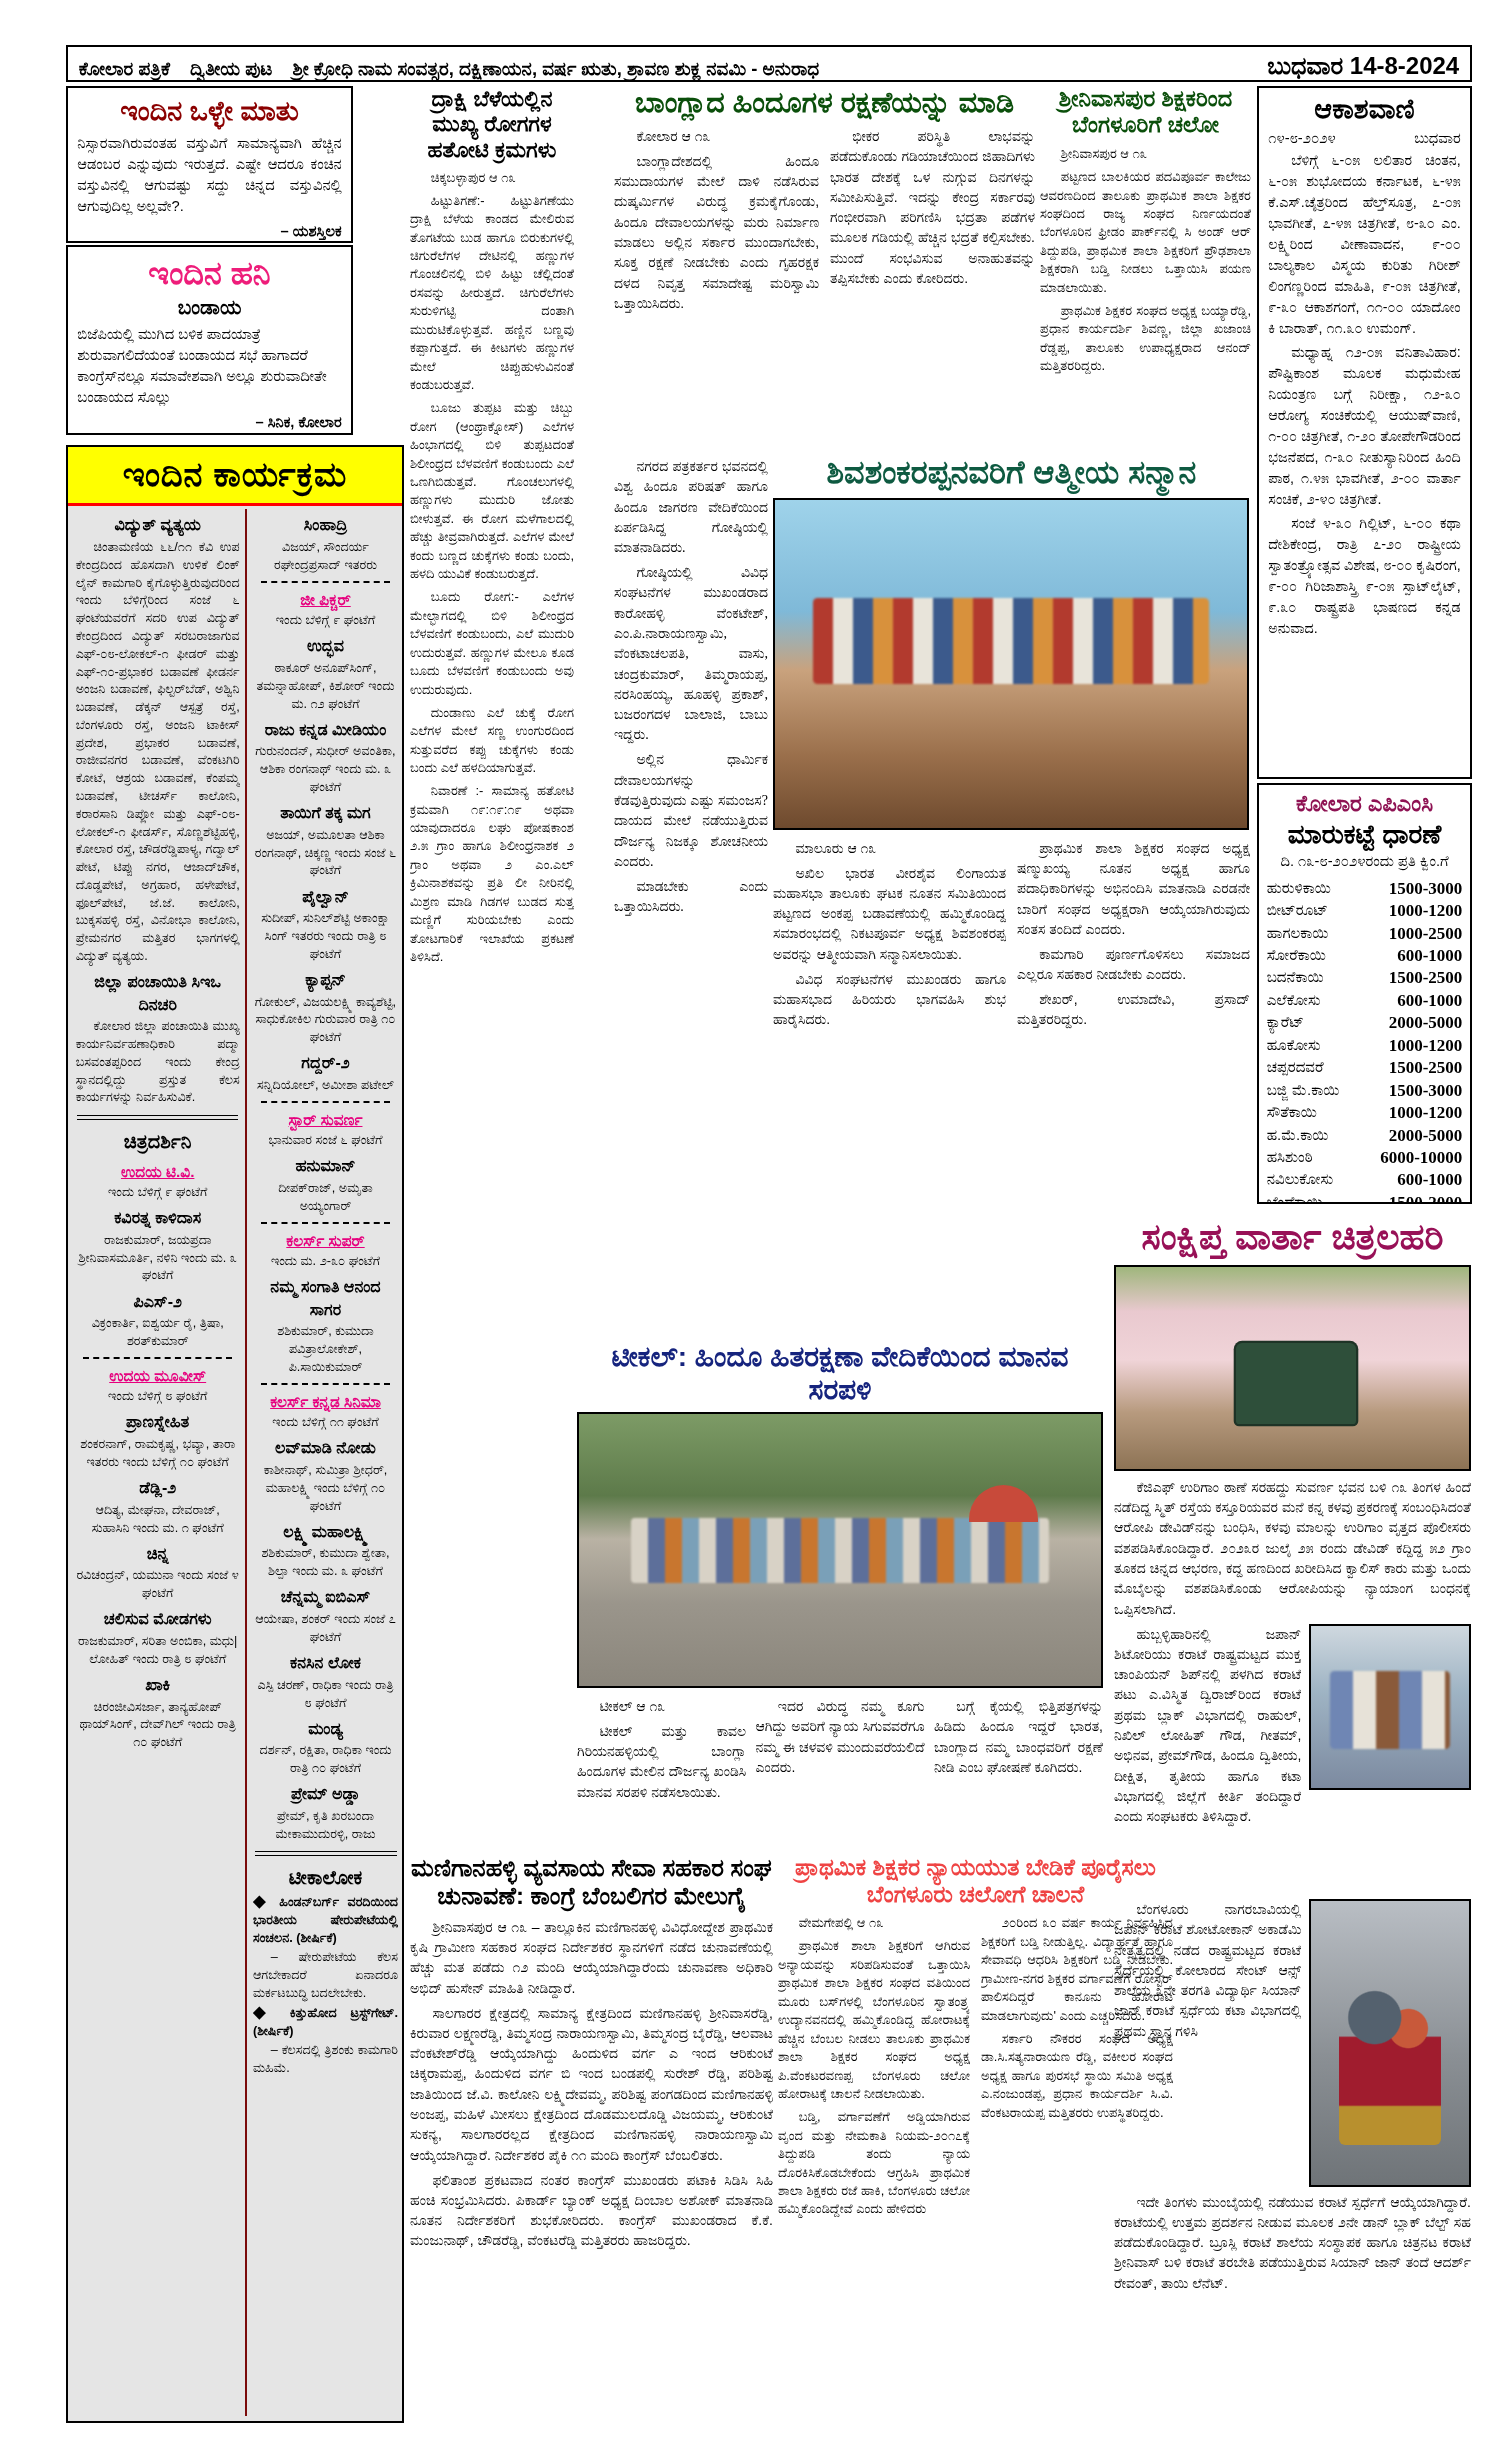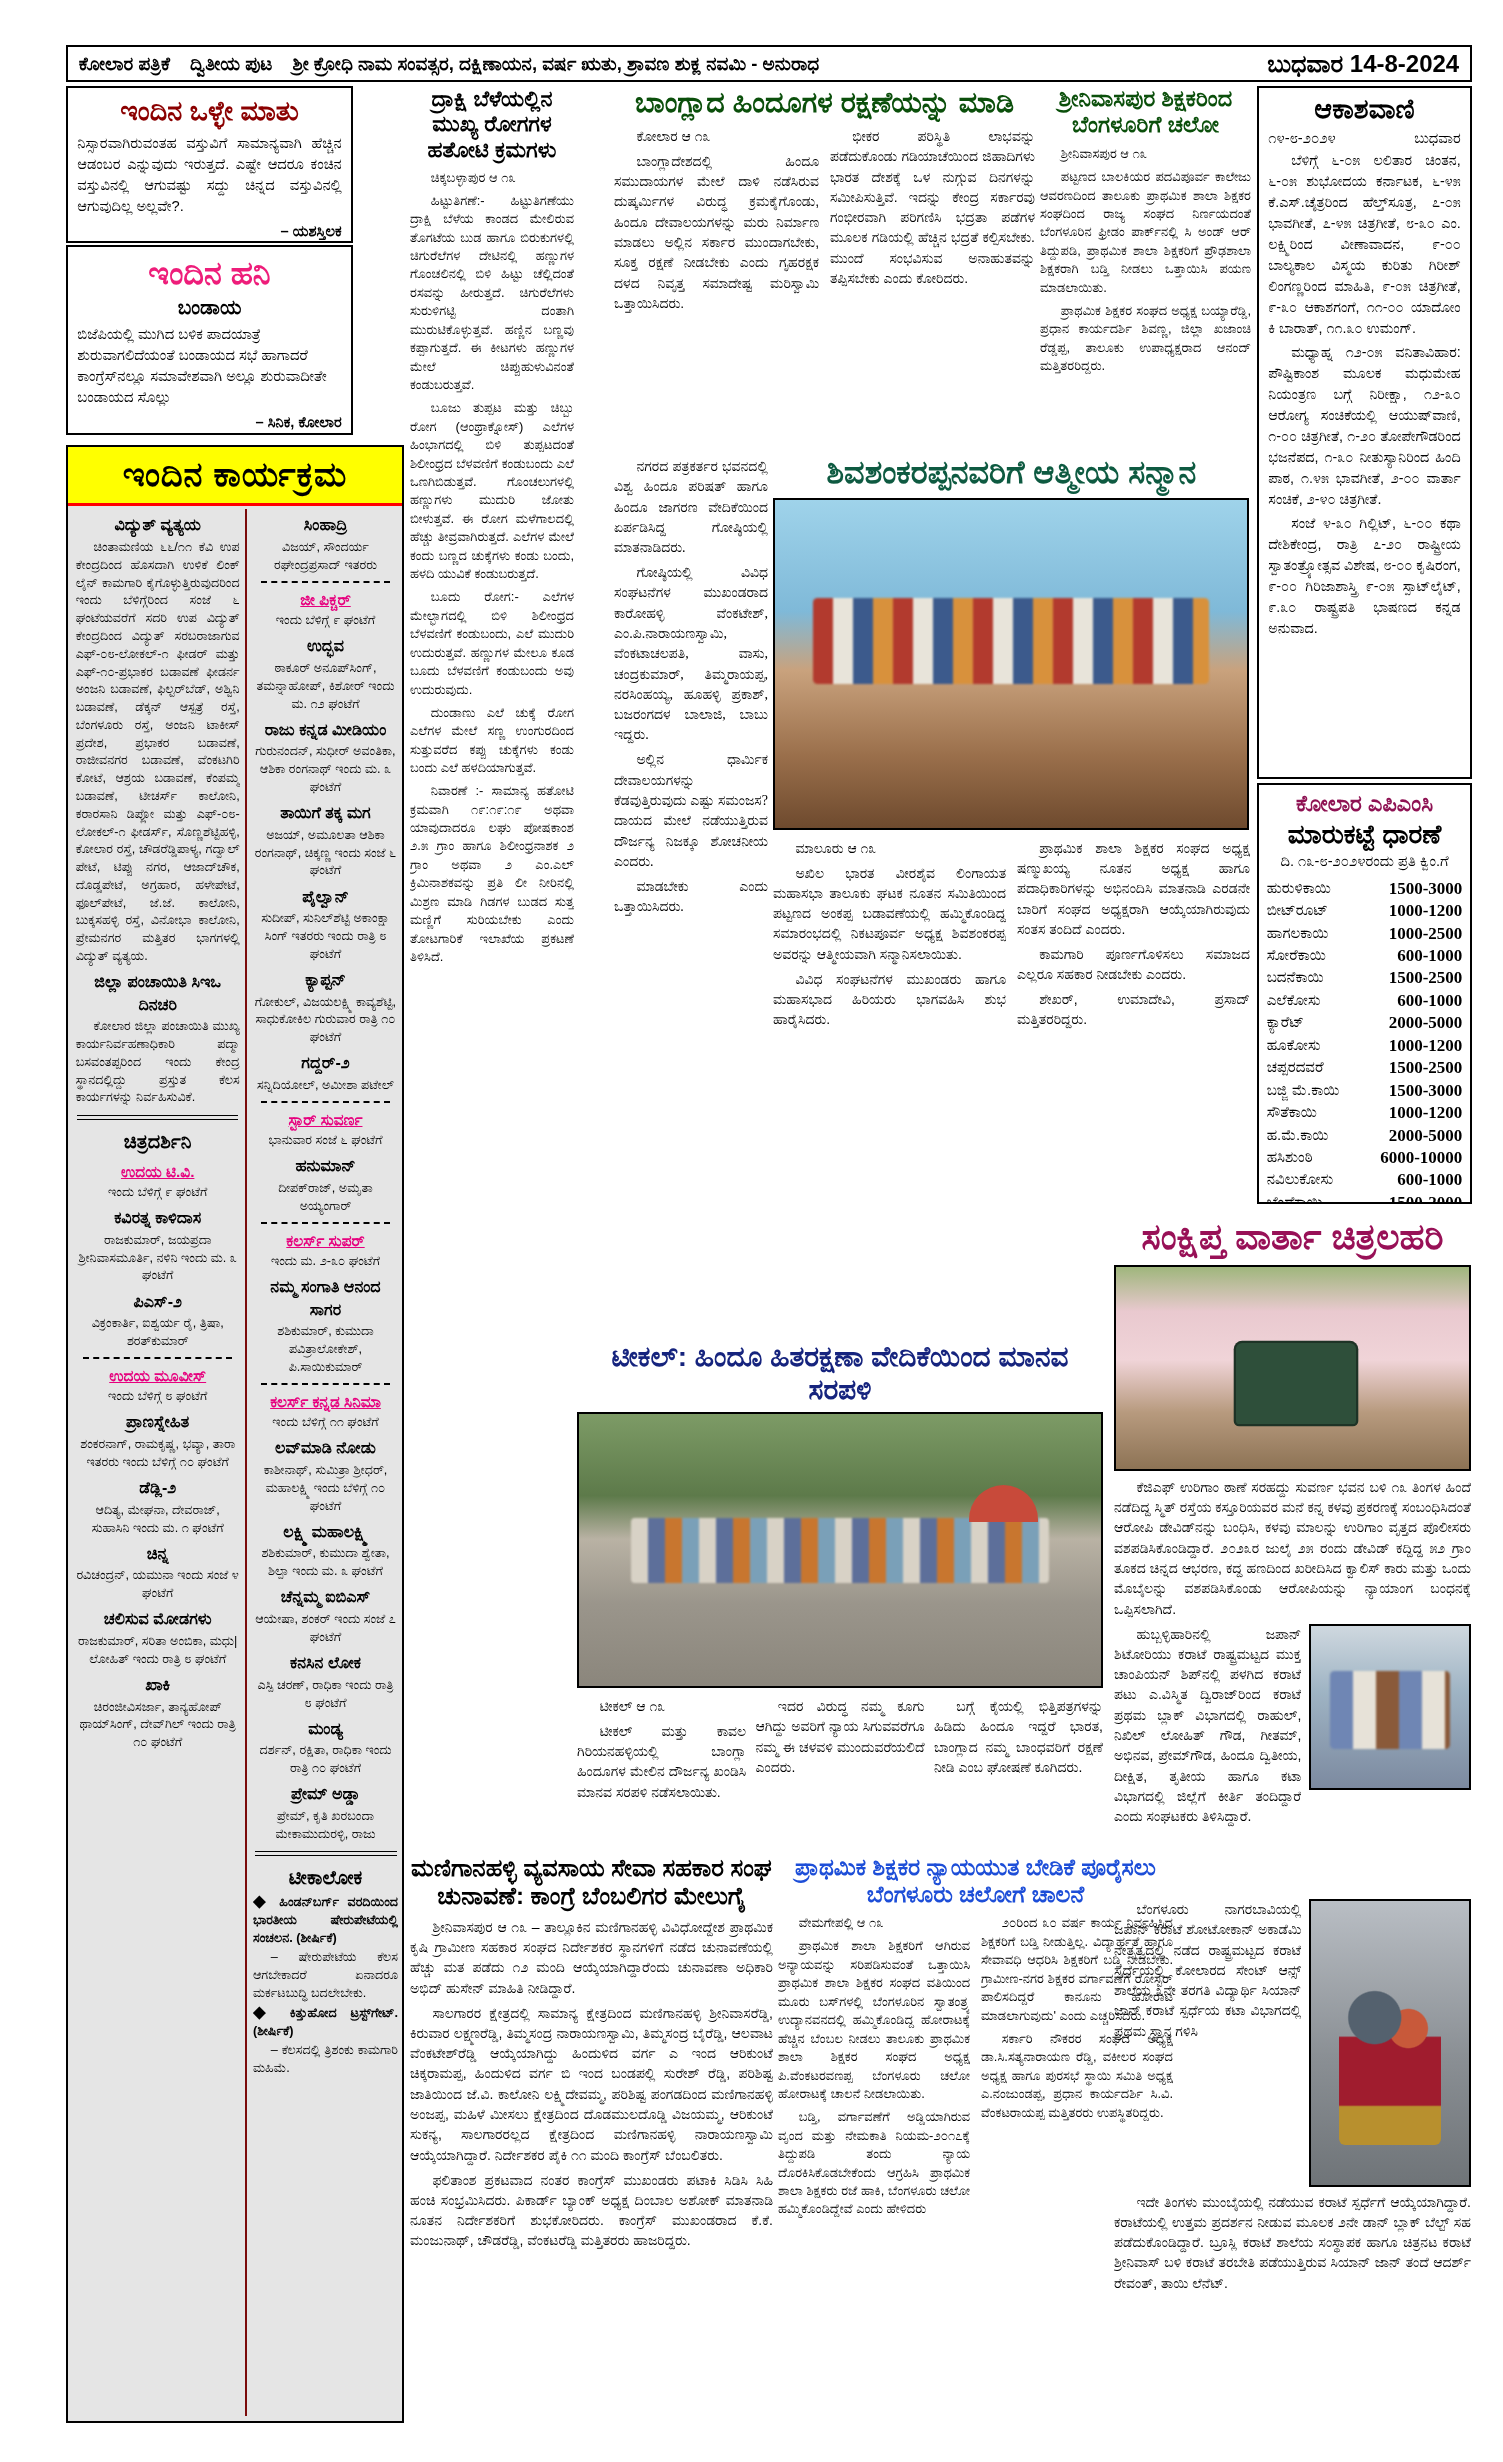--- a/index.html
+++ b/index.html
@@ -5,21 +5,21 @@
   html,body{margin:0;padding:0;background:#e8e8e8;}
   .page{position:relative;width:1504px;height:2462px;background:#ffffff;
         font-family:"Liberation Sans",sans-serif;color:#000;overflow:hidden;}
   .abs{position:absolute;box-sizing:border-box;}
   .j{text-align:justify;}
   .c{text-align:center;}
   p{margin:0 0 4.6px 0;text-indent:1.6em;}
   .ovh{overflow:hidden;}
 
   
-  .masthead{border:2.3px solid #000;display:flex;align-items:center;padding:0 10.8px;background:#fff;}
+  .masthead{border:2.3px solid #000;display:flex;align-items:flex-end;padding:0 10.8px;background:#fff;}
   .masthead .mh-left{font-weight:bold;font-size:18.5px;}
   .masthead .mh-page{font-weight:bold;font-size:18.5px;margin-left:20px;}
   .masthead .mh-pan{font-weight:bold;font-size:18.5px;margin-left:20px;}
   .masthead .mh-date{margin-left:auto;font-weight:bold;font-size:24px;white-space:nowrap;}
 
   
   .box{border:2.3px solid #000;padding:6.2px 9.3px;background:#fff;}
   .gw-title{color:#8b0000;font-weight:bold;font-size:27px;margin:1.5px 0 6.2px;}
   .hani-title{color:#ee1d7a;font-weight:bold;font-size:32px;margin:1.5px 0 4.6px;}
   .hani-sub{font-weight:bold;font-size:20px;margin-bottom:4.6px;}
@@ -51,21 +51,21 @@
   .cols2{display:flex;gap:10.8px;}
   .cols2>div{flex:1;overflow:hidden;}
   .cols3{display:flex;gap:9.3px;}
   .cols3>div{flex:1;overflow:hidden;}
 
   .hl-black{color:#000;}
   .hl-green{color:#0b4f0b;}
   .hl-teal{color:#0e5a41;}
   .hl-navy{color:#16247e;}
   .hl-maroon{color:#981157;}
-  .hl-crimson{color:#1d4ed8;}
+  .hl-crimson{color:#ef4444;}
 
   
   .photo{border:2.3px solid #000;position:relative;overflow:hidden;}
   .ph-group{background:linear-gradient(180deg,#9fd3ea 0%,#7fb9d8 34%,#c9a27d 52%,#9a6f4b 78%,#6e4a2e 100%);}
   .ph-group::before{content:"";position:absolute;left:8%;top:30%;width:84%;height:26%;
      background:repeating-linear-gradient(90deg,#b23a2e 0 20px,#e8e4da 20px 40px,#3c5a8c 40px 60px,#d8913c 60px 80px);
      filter:blur(0.8px);border-radius:4.6px;}
   .ph-street{background:linear-gradient(180deg,#7d9b66 0%,#5d7a4a 30%,#b9b2a4 46%,#9a958b 70%,#8b867c 100%);}
   .ph-street::before{content:"";position:absolute;left:10%;top:38%;width:80%;height:24%;
      background:repeating-linear-gradient(90deg,#d8d2c6 0 17px,#5d6f9a 17px 34px,#c8762f 34px 51px,#7aa0b8 51px 68px);

